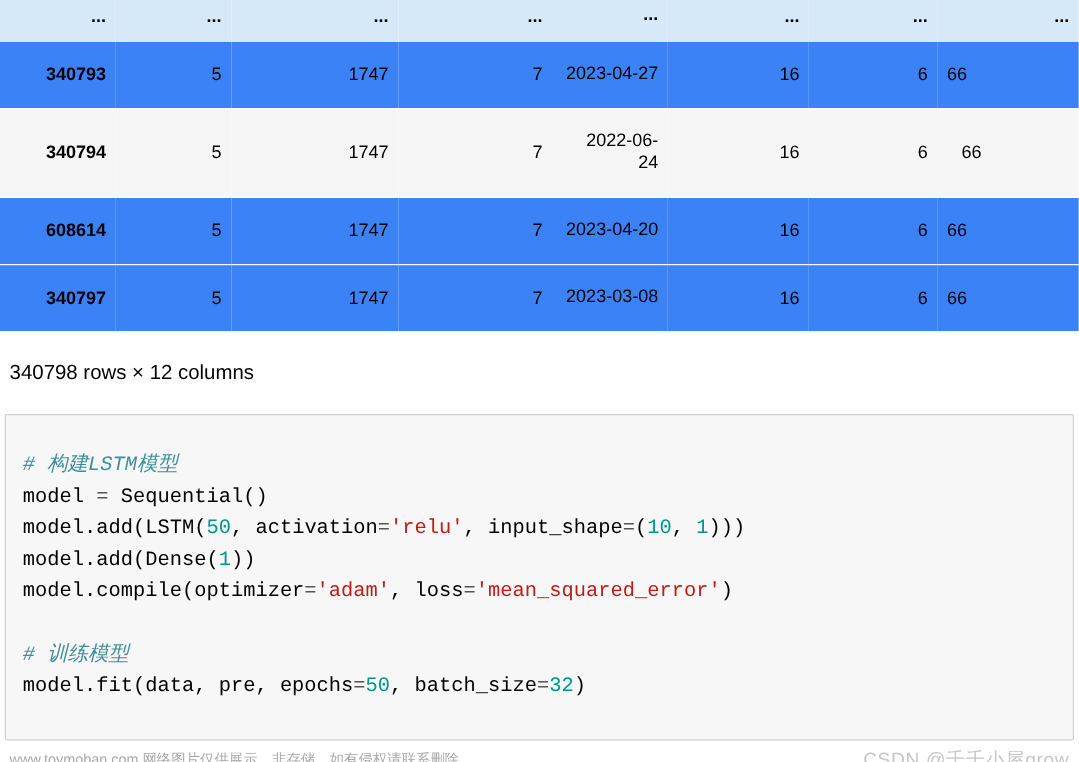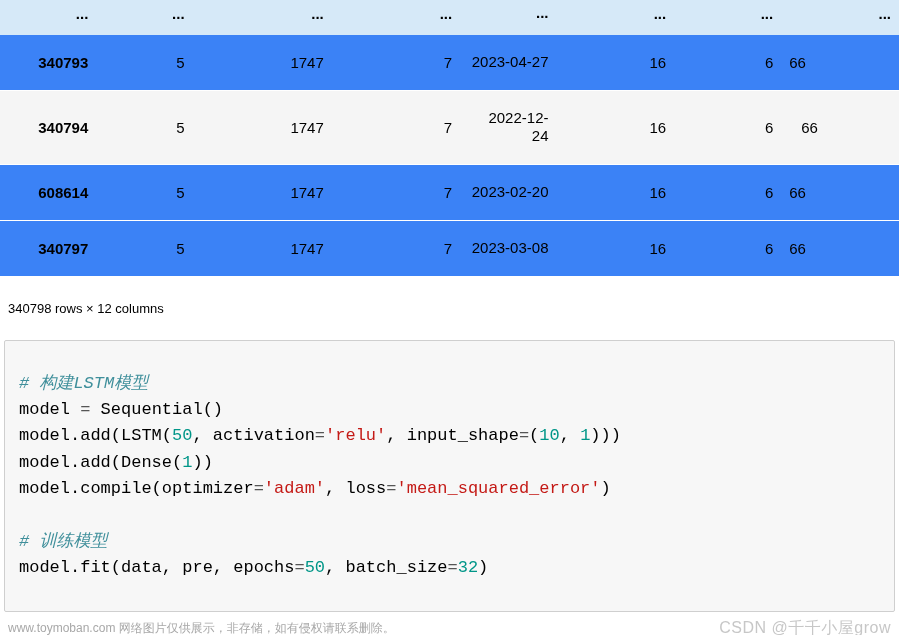--- a/index.html
+++ b/index.html
@@ -15,21 +15,21 @@
     tr.data-row.plain td { background: #3b82f6; }
     td.idx { font-weight: 700; text-align: right; padding-left: 18px; width: 90px; }
     td.num { text-align: right; padding-right: 28px; }
     td.col1 { width: 90px; }
     td.col2 { width: 130px; }
     td.col3 { width: 120px; }
     td.date { text-align: right; width: 90px; line-height: 1.25; }
     td.col5 { width: 110px; }
     td.col6 { width: 100px; }
     td.col7 { width: 110px; text-align:left; padding-right:40px;}
-    .summary { padding: 24px 8px 18px 8px; font-size: 13px; color: #000; }
+    .summary { padding: 24px 8px 18px 8px; font-size: 17px; color: #000; }
     .code-block { margin: 6px 4px 0 4px; border: 1px solid #cfcfcf; background: #f7f7f7; padding: 30px 14px; font-family: "Courier New", Courier, monospace; font-size: 17px; line-height: 1.55; white-space: pre; overflow: hidden; border-radius:2px;}
     .tok-comment { color: #3f8f9b; font-style: italic; }
     .tok-op { color: #555; }
     .tok-num { color: #009688; }
     .tok-str { color: #c41a16; }
     .tok-name { color: #000; }
     .watermark-row { padding: 6px 8px 0 8px; font-size: 12px; color: #a8a8a8; display:flex; justify-content:space-between; align-items:center;}
     .watermark-right { font-size: 16px; color: #c7c7c7; letter-spacing:0.5px;}
   </style>
 </head>
@@ -56,31 +56,31 @@
       <td class="date">2023-04-27</td>
       <td class="num col5">16</td>
       <td class="num col6">6</td>
       <td class="num col7">66</td>
     </tr>
     <tr class="data-row alt">
       <td class="idx">340794</td>
       <td class="num col1">5</td>
       <td class="num col2">1747</td>
       <td class="num col3">7</td>
-      <td class="date">2022-12-24</td>
+      <td class="date">2022-06-24</td>
       <td class="num col5">16</td>
       <td class="num col6">6</td>
       <td class="num col7">66</td>
     </tr>
     <tr class="data-row plain">
       <td class="idx">608614</td>
       <td class="num col1">5</td>
       <td class="num col2">1747</td>
       <td class="num col3">7</td>
-      <td class="date">2023-02-20</td>
+      <td class="date">2023-04-20</td>
       <td class="num col5">16</td>
       <td class="num col6">6</td>
       <td class="num col7">66</td>
     </tr>
     <tr class="data-row plain">
       <td class="idx">340797</td>
       <td class="num col1">5</td>
       <td class="num col2">1747</td>
       <td class="num col3">7</td>
       <td class="date">2023-03-08</td>

